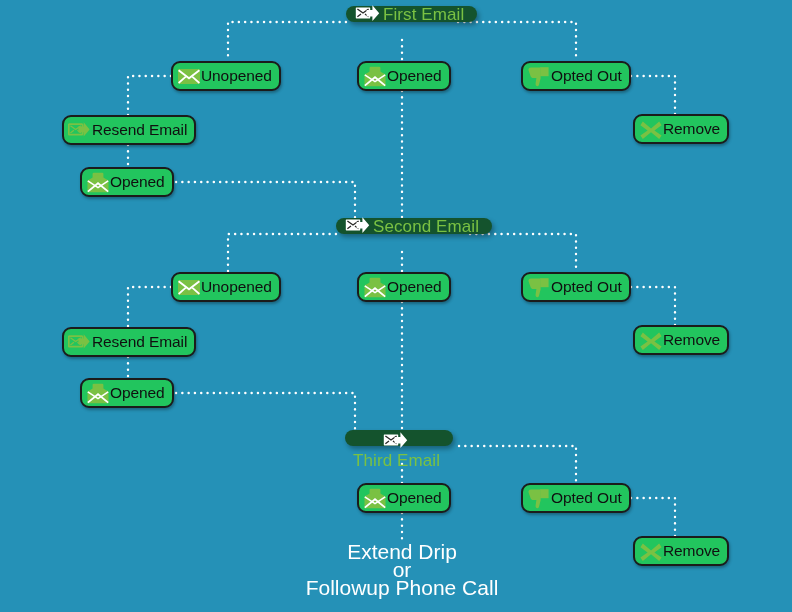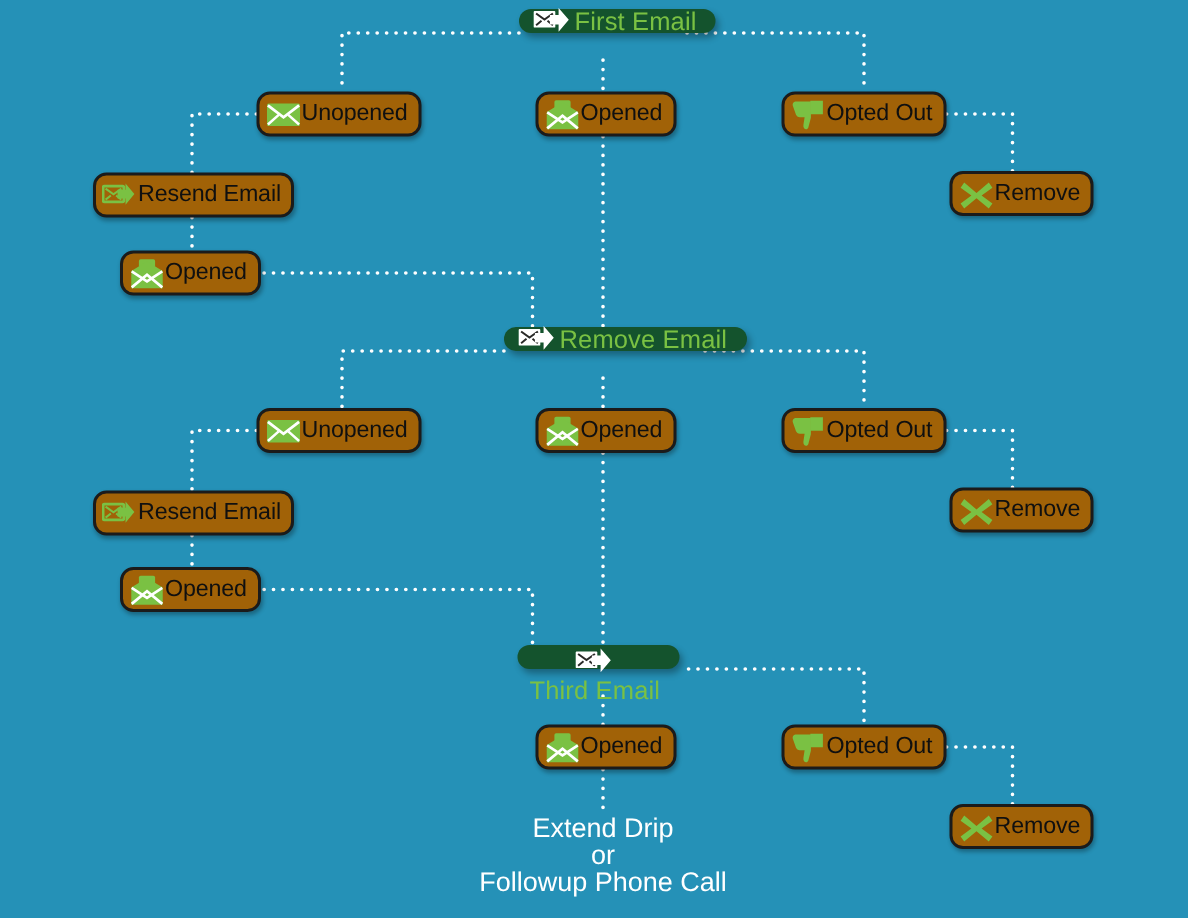--- a/index.html
+++ b/index.html
@@ -25,21 +25,21 @@
   }
   .node {
     position: absolute;
     display: flex;
     align-items: center;
     box-sizing: border-box;
     white-space: nowrap;
   }
   
   .node.light {
-    background: #a16207;
+    background: #22c55e;
     border: 2px solid #1b1b1b;
     border-radius: 9px;
     height: 30px;
     padding: 0 7px 0 4px;
     box-shadow: 1px 2px 3px rgba(0,0,0,0.30);
     text-align: right;
   }
   .node.light .label {
     font-size: 15.5px;
     color: #101010;
@@ -66,21 +66,21 @@
     justify-content: center;
     flex: 0 0 auto;
   }
   .icon.sm { width: 24px; height: 22px; }
   .icon.dk { width: 28px; height: 22px; margin-right: 1px; }
   
   .freetext {
     position: absolute;
     text-align: center;
     color: #ffffff;
-    font-size: 18px;
+    font-size: 21px;
     line-height: 18px;
     white-space: pre;
   }
 </style>
 </head>
 <body>
 
 <div id="canvas">
 
   <svg id="edges" viewBox="0 0 792 612" xmlns="http://www.w3.org/2000/svg">
@@ -180,21 +180,21 @@
       </div>
       <div class="node dark" style="left: 336px; top: 218px;">
         <span class="icon dk">
           <svg width="26" height="20" viewBox="0 0 26 20" xmlns="http://www.w3.org/2000/svg">
             <rect x="0.8" y="3.4" width="14.4" height="11.0" rx="0.6" fill="#ffffff"></rect>
             <path d="M2.4 5.0 L8.0 9.0 L13.6 5.0" fill="none" stroke="#2a2a28" stroke-width="1.4"></path>
             <path d="M2.4 12.8 L6.0 9.9 M13.6 12.8 L10.0 9.9" fill="none" stroke="#2a2a28" stroke-width="1.3"></path>
             <path d="M11.6 3.0 L11.6 6.0 L17.4 6.0 L17.4 1.3 L24.2 9.2 L17.4 17.1 L17.4 12.4 L11.6 12.4 L11.6 15.4 Z" fill="#ffffff"></path>
           </svg>
         </span>
-        <span class="label">Remove Email</span>
+        <span class="label">Second Email</span>
       </div>
       <div class="node light" style="left: 171px; top: 272px;">
         <span class="icon sm">
           <svg width="24" height="21" viewBox="0 0 24 21" xmlns="http://www.w3.org/2000/svg">
             <rect x="1" y="3" width="22" height="15" rx="1" fill="#7ac143" stroke="#ffffff" stroke-width="0"></rect>
             <path d="M1.6 4.2 L12 12.2 L22.4 4.2" fill="none" stroke="#ffffff" stroke-width="1.9"></path>
             <path d="M1.6 17 L8.8 10.6 M22.4 17 L15.2 10.6" fill="none" stroke="#ffffff" stroke-width="1.7"></path>
           </svg>
         </span>
         <span class="label">Unopened</span>

